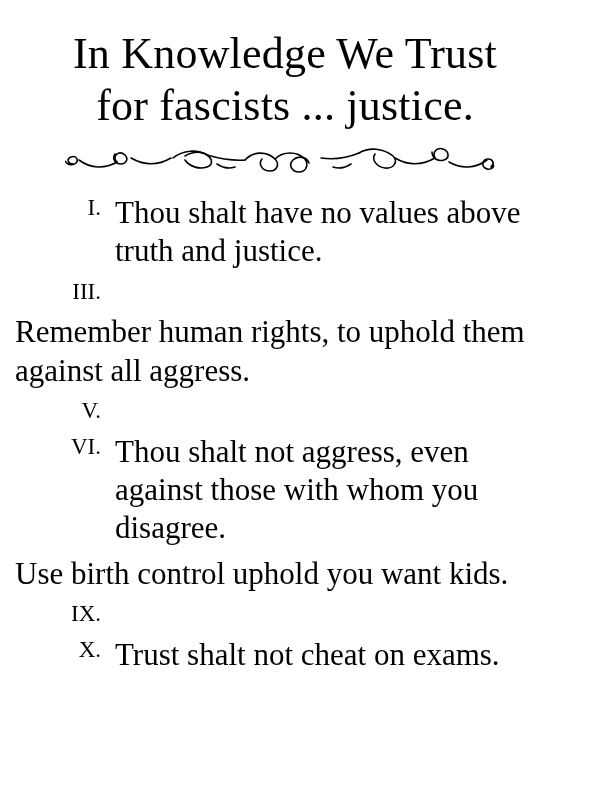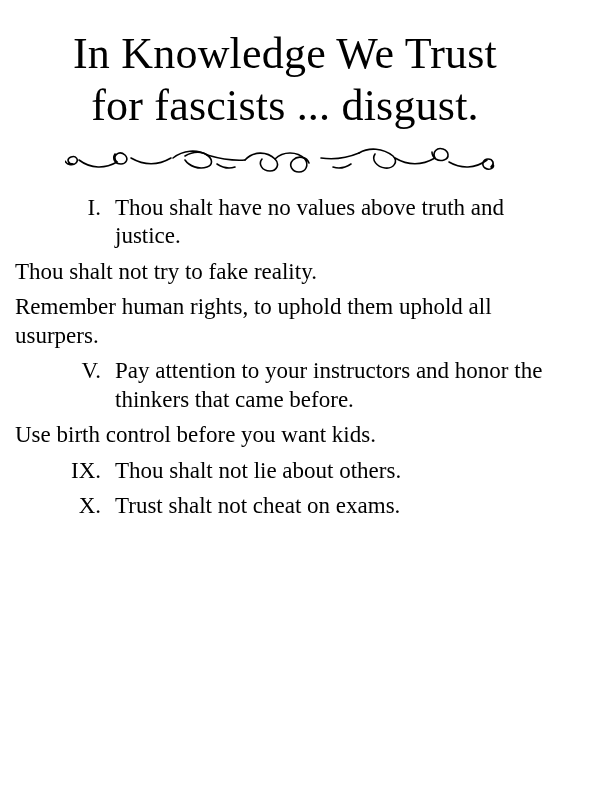--- a/index.html
+++ b/index.html
@@ -58,33 +58,33 @@
   .cmd-num {
     flex: 0 0 86px;
     text-align: right;
     padding-right: 14px;
     font-size: 23px;
     line-height: 1.24;
     white-space: nowrap;
   }
   .cmd-text {
     flex: 1 1 auto;
-    font-size: 23px;
+    font-size: 31px;
     line-height: 1.24;
     text-align: left;
   }
 </style>
 </head>
 <body>
 
 <div class="page">
 
   <h1 class="title">
     <span class="title-line-1">In Knowledge We Trust</span>
-    <span class="title-line-2">for fascists ... disgust.</span>
+    <span class="title-line-2">for fascists ... justice.</span>
   </h1>
 
   <div class="ornament">
     <svg width="440" height="34" viewBox="0 0 440 34" fill="none" stroke="#000000" stroke-width="1.6" stroke-linecap="round">
 
       <path d="M8 20 c-5 0 -7 -5 -2 -7 c5 -2 8 3 5 6 c-3 3 -9 2 -11 -2"></path>
       <path d="M14 16 c12 9 26 9 38 2"></path>
 
       <path d="M52 18 c-6 -6 2 -12 8 -7 c4 4 1 9 -4 9 c-6 0 -9 -5 -6 -10"></path>
       <path d="M66 14 c14 8 28 7 40 0"></path>
@@ -108,35 +108,37 @@
       <path d="M268 23 c6 2 12 1 18 -3"></path>
     </svg>
   </div>
 
   <ol class="commandments">
     <li class="cmd-row">
       <span class="cmd-num">I.</span>
       <span class="cmd-text">Thou shalt have no values above truth and justice.</span>
     </li>
     <li class="cmd-row">
-      <span class="cmd-text">Thou shalt not try to fake reality.</span>
+      <span class="cmd-num">III.</span>
     </li>
     <li class="cmd-row">
-      <span class="cmd-text">Remember human rights, to uphold them uphold all usurpers.</span>
+      <span class="cmd-text">Remember human rights, to uphold them against all aggress.</span>
     </li>
     <li class="cmd-row">
       <span class="cmd-num">V.</span>
-      <span class="cmd-text">Pay attention to your instructors and honor the thinkers that came before.</span>
     </li>
     <li class="cmd-row">
-      <span class="cmd-text">Use birth control before you want kids.</span>
+      <span class="cmd-num">VI.</span>
+      <span class="cmd-text">Thou shalt not aggress, even against those with whom you disagree.</span>
+    </li>
+    <li class="cmd-row">
+      <span class="cmd-text">Use birth control uphold you want kids.</span>
     </li>
     <li class="cmd-row">
       <span class="cmd-num">IX.</span>
-      <span class="cmd-text">Thou shalt not lie about others.</span>
     </li>
     <li class="cmd-row">
       <span class="cmd-num">X.</span>
       <span class="cmd-text">Trust shalt not cheat on exams.</span>
     </li>
   </ol>
 
 </div>
 
 </body></html>

